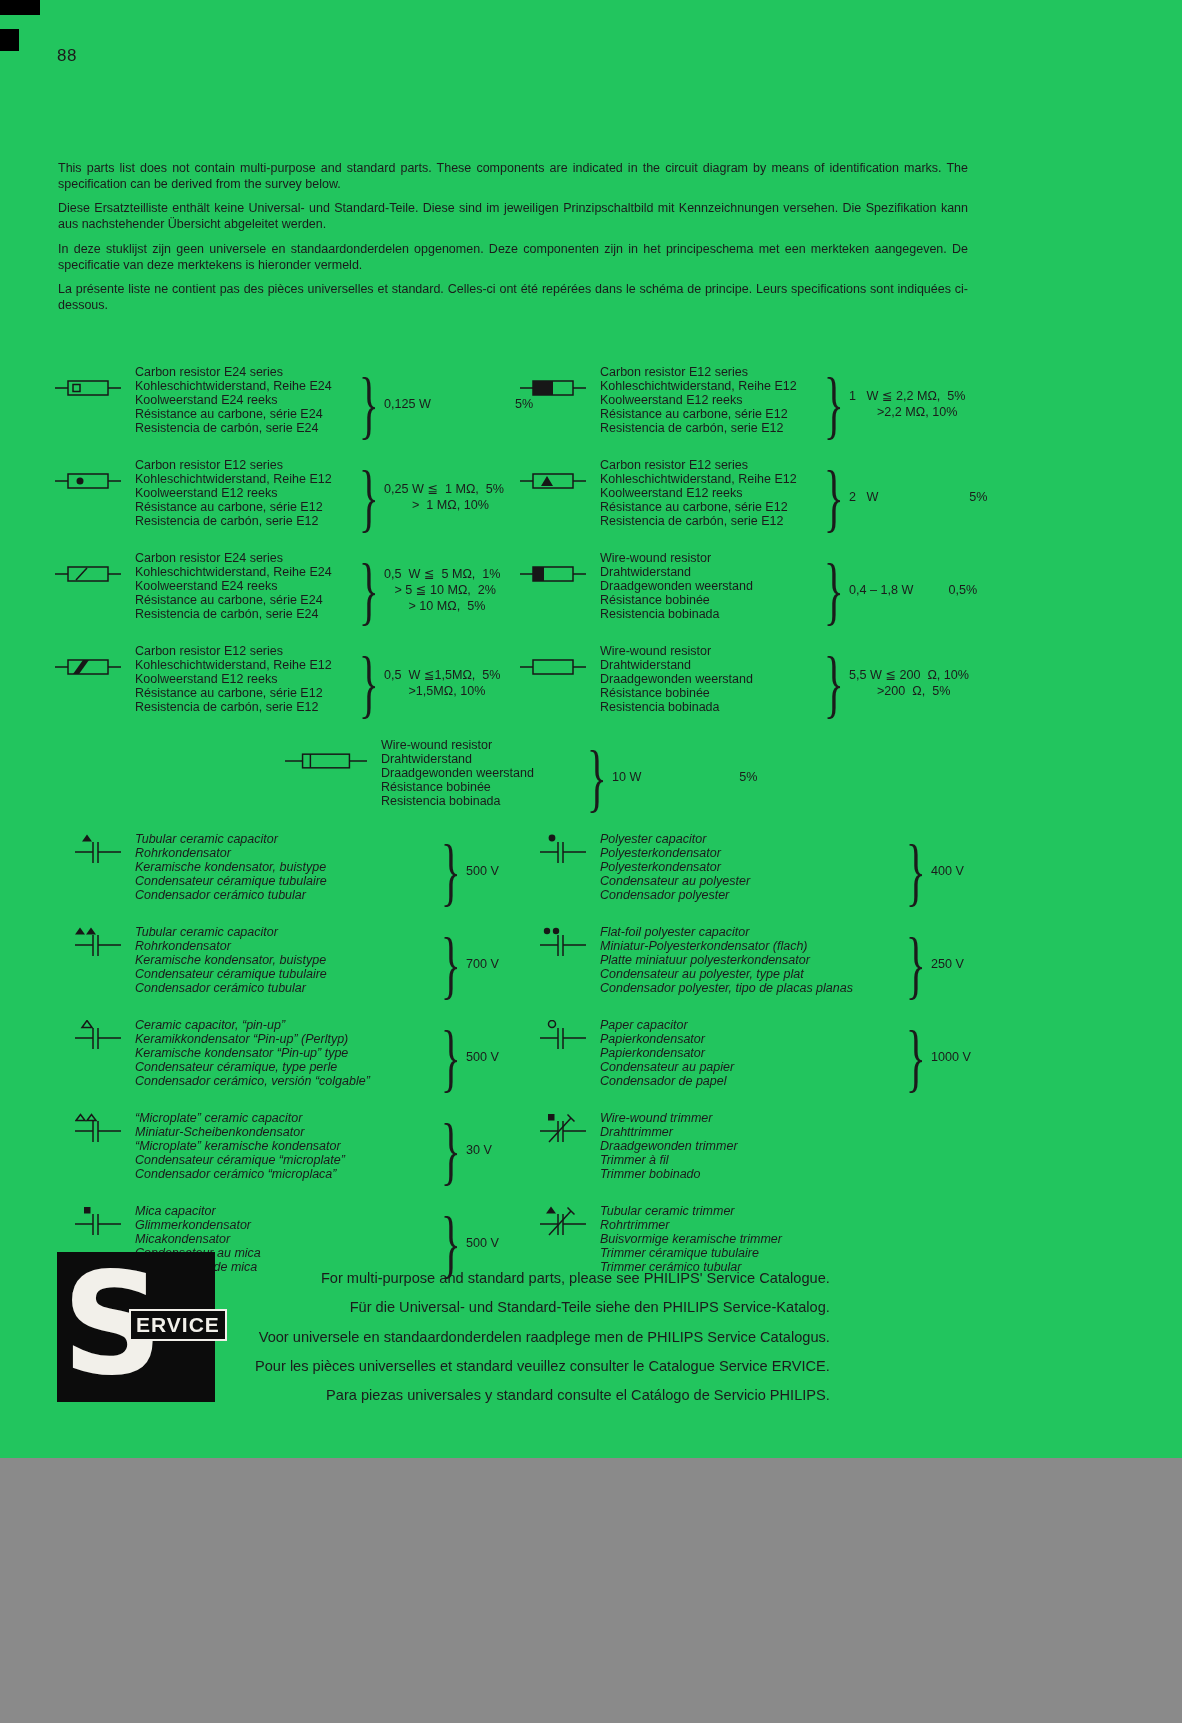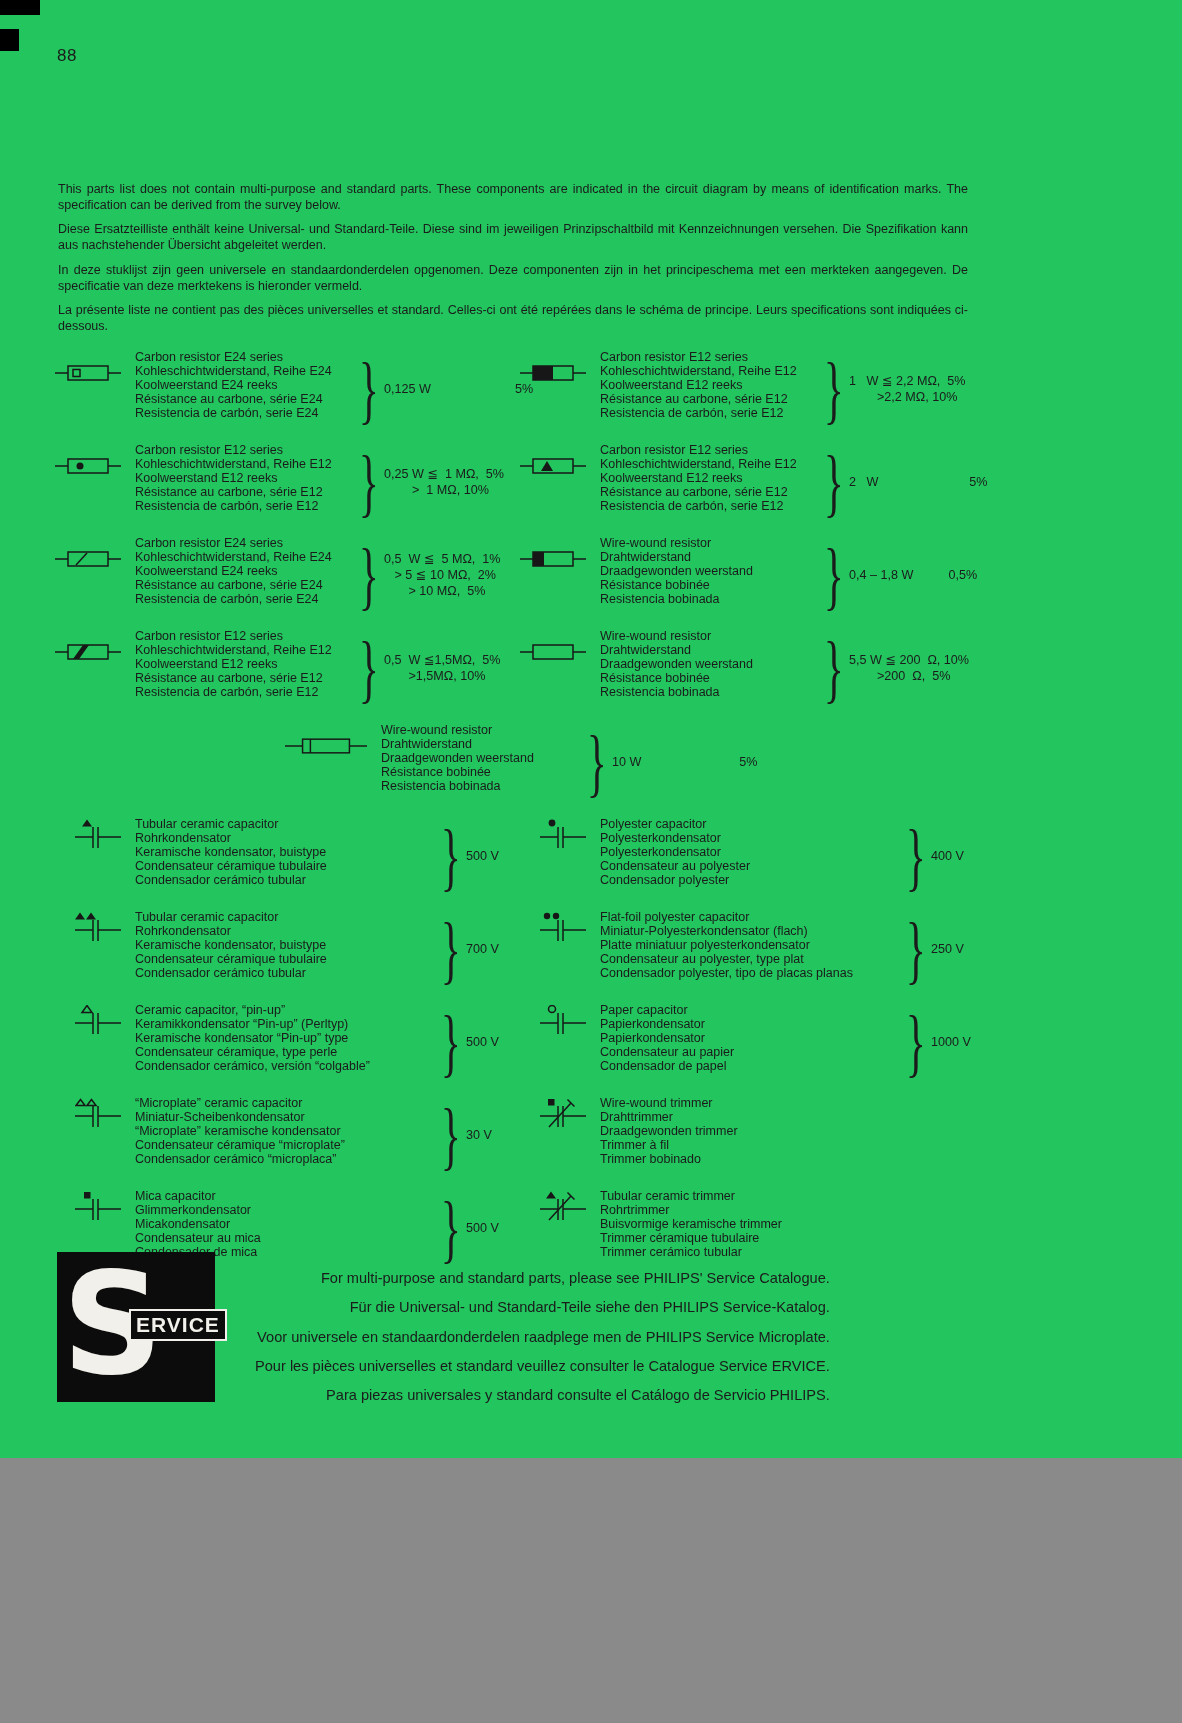--- a/index.html
+++ b/index.html
@@ -5,31 +5,31 @@
   *{box-sizing:border-box;}
   html,body{margin:0;padding:0;}
   body{background:#8a8a8a;}
   .page{position:relative;width:1182px;height:1458px;background:#22c55e;
         font-family:"Liberation Sans","DejaVu Sans",sans-serif;color:#1b1b1b;
         overflow:hidden;margin:0 auto;}
   .artifact{position:absolute;background:#000;}
   .a1{left:0;top:0;width:40px;height:15px;}
   .a2{left:0;top:29px;width:19px;height:22px;}
   .pagenum{position:absolute;left:57px;top:46px;font-size:17px;letter-spacing:.5px;}
-  .intro{position:absolute;left:58px;top:160px;width:910px;margin-top:21px;}
+  .intro{position:absolute;left:58px;top:160px;width:910px;}
   .intro p{margin:0 0 8px 0;font-size:12.5px;line-height:1.29;text-align:justify;}
-  .legend{position:absolute;left:55px;top:351px;width:1100px;}
+  .legend{position:absolute;left:55px;top:366px;width:1100px;}
   .legend-grid{display:grid;grid-template-columns:465px 1fr;row-gap:17px;}
   .entry{display:flex;}
   .sym{flex:none;width:80px;display:flex;justify-content:flex-end;padding-right:14px;align-self:flex-start;}
   .sym.res{margin-top:10px;}
   .sym.cap{margin-top:1px;}
   .txt{flex:none;white-space:pre-line;font-size:12.5px;line-height:13.9px;}
   .txt.narrow{width:218px;}
-  .txt.wide{width:300px;}
+  .txt.wide{width:300px;font-style:italic;}
   .txt.mid{width:200px;}
   .brace{flex:none;width:26px;align-self:center;font-family:"Liberation Serif","DejaVu Serif",serif;
          font-size:76px;line-height:1;transform:scaleX(.55);text-align:center;color:#1b1b1b;}
   .rating{align-self:center;white-space:pre;font-size:12.6px;line-height:16px;padding-left:5px;}
   .center-entry{margin:18px 0 18px 230px;}
   .center-entry .sym{width:96px;}
   .icon{stroke:#171717;stroke-width:1.5;fill:none;display:block;}
   .icon .fill{fill:#171717;stroke:none;}
   .service{position:absolute;left:57px;top:1252px;display:flex;}
   .logo{flex:none;position:relative;width:158px;height:150px;background:#0c0c0c;}
@@ -399,19 +399,19 @@
   </div>
 
   <div class="service">
     <div class="logo">
       <div class="logo-s">S</div>
       <div class="logo-box">ERVICE</div>
     </div>
     <div class="svc-lines">
       <div>For multi-purpose and standard parts, please see PHILIPS' Service Catalogue.</div>
       <div>Für die Universal- und Standard-Teile siehe den PHILIPS Service-Katalog.</div>
-      <div>Voor universele en standaardonderdelen raadplege men de PHILIPS Service Microplate.</div>
+      <div>Voor universele en standaardonderdelen raadplege men de PHILIPS Service Catalogus.</div>
       <div>Pour les pièces universelles et standard veuillez consulter le Catalogue Service ERVICE.</div>
       <div>Para piezas universales y standard consulte el Catálogo de Servicio PHILIPS.</div>
     </div>
   </div>
 
 </div>
 
 </body></html>

